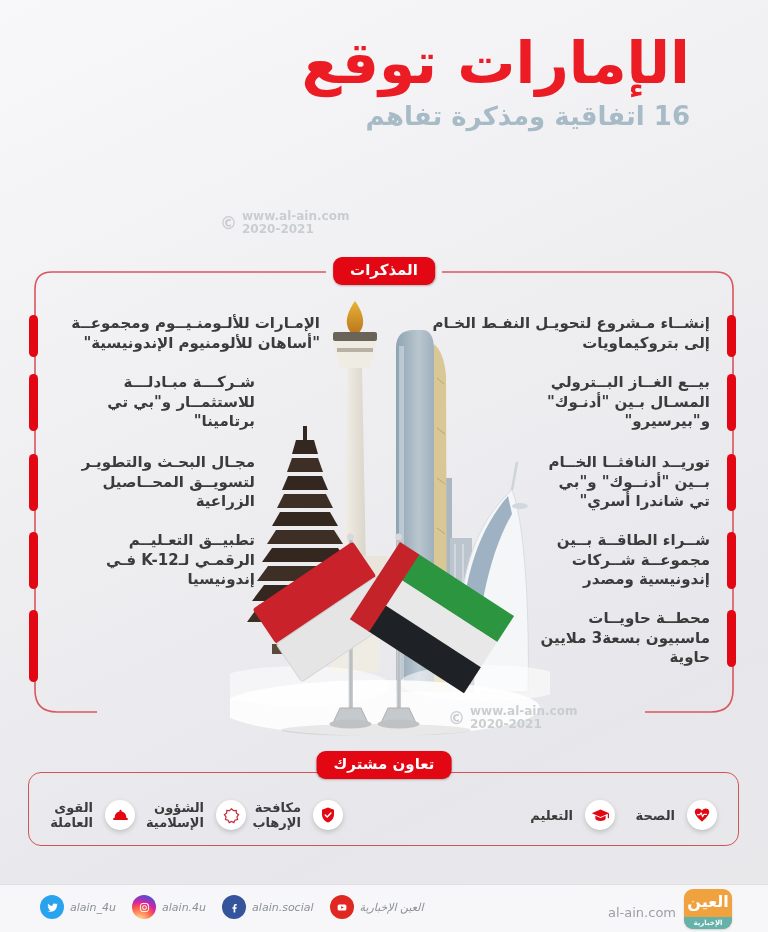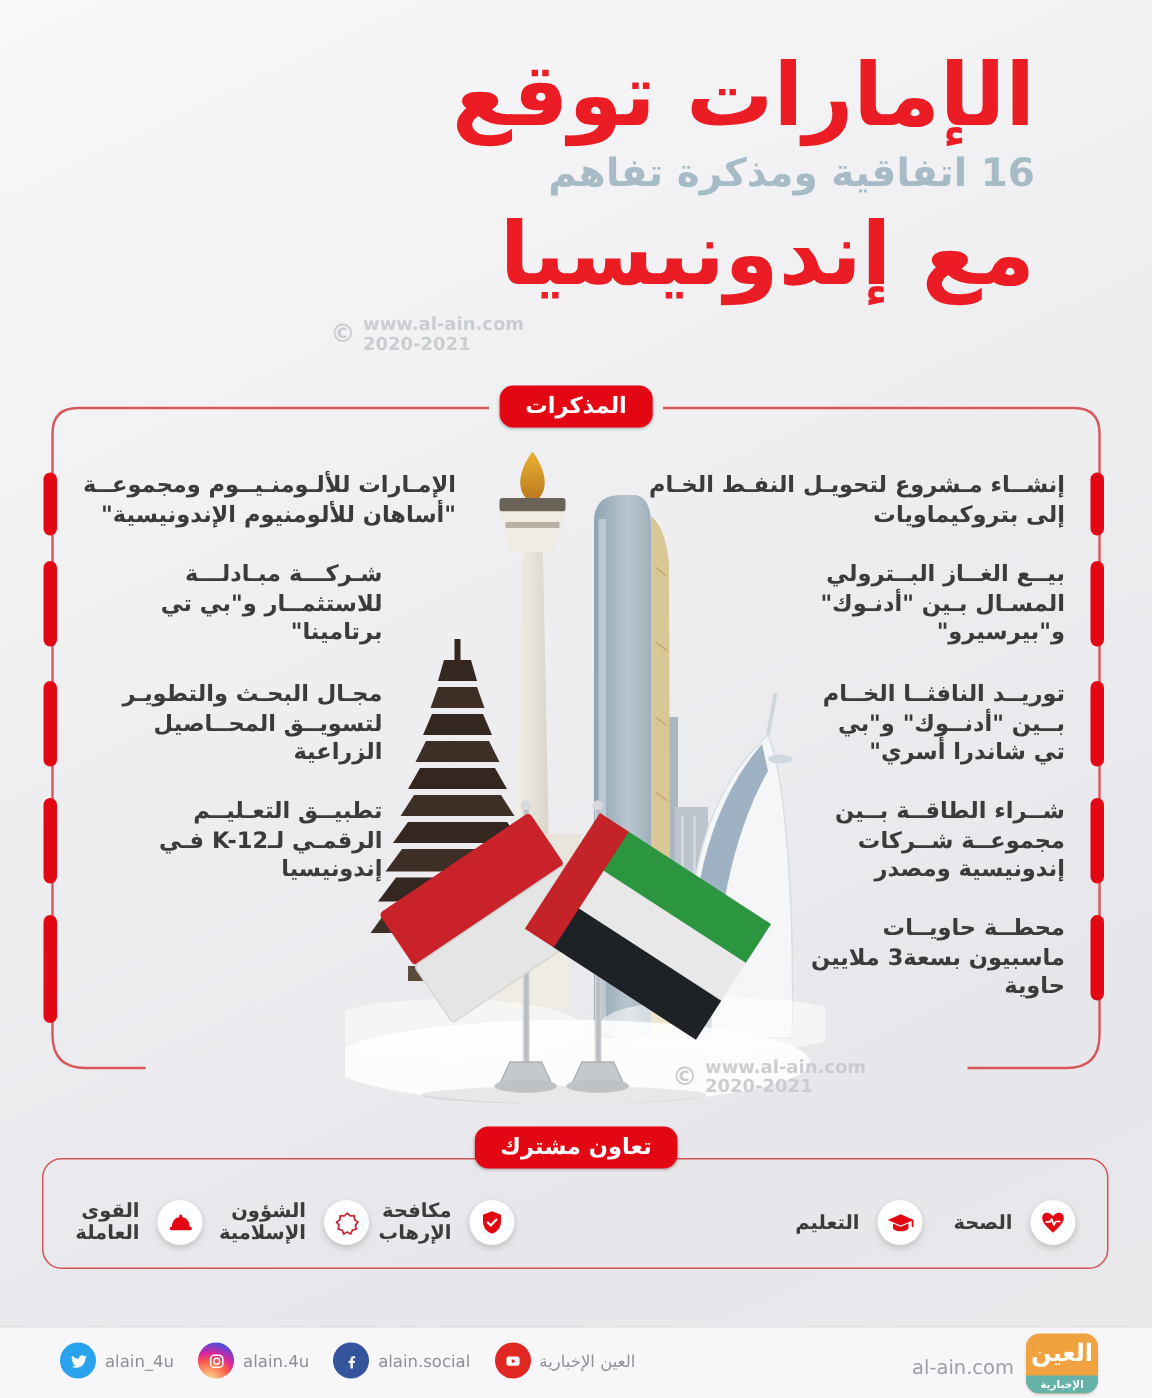--- a/index.html
+++ b/index.html
@@ -20,36 +20,36 @@
     box-shadow:0 1px 2px rgba(0,0,0,.25);z-index:6;white-space:nowrap;}
   
   .lines-layer{position:absolute;inset:0;pointer-events:none;z-index:1;}
   .capsule{position:absolute;width:9px;border-radius:5px;background:#e30613;z-index:3;}
   
   .memo{position:absolute;direction:rtl;text-align:right;white-space:pre-line;
     font-size:15px;line-height:19.5px;font-weight:bold;color:#3b3b3b;z-index:4;}
   .memo.r{right:58px;width:230px;}
   .memo.r0{width:290px;}
   .memo.l{right:513px;width:215px;}
-  .memo.l0{right:464px;width:290px;}
+  .memo.l0{right:448px;width:290px;}
   
   .collage{position:absolute;left:230px;top:288px;z-index:2;}
   
   .coop-box{position:absolute;left:28px;top:772px;width:709px;height:72px;
     border:1.5px solid #d4525a;border-radius:13px;z-index:2;}
   .coop-item{position:absolute;top:789px;height:52px;display:flex;align-items:center;
     flex-direction:row;direction:rtl;gap:12px;z-index:5;}
   .coop-circle{width:30px;height:30px;border-radius:50%;background:#fff;flex:0 0 auto;
     box-shadow:0 2px 5px rgba(0,0,0,.18);display:flex;align-items:center;justify-content:center;}
   .coop-label{font-size:13px;line-height:15px;font-weight:bold;color:#3b3b3b;
     white-space:pre-line;text-align:right;}
   
   .footer{position:absolute;left:0;top:884px;width:768px;height:48px;background:#f7f7f9;
     border-top:1px solid #dfdfe2;z-index:5;}
-  .social-row{position:absolute;left:40px;top:10px;display:flex;direction:ltr;gap:16px;align-items:center;}
+  .social-row{position:absolute;left:40px;top:10px;display:flex;direction:ltr;gap:16px;align-items:center;font-style:italic;}
   .social{display:flex;align-items:center;gap:6px;}
   .sc{width:24px;height:24px;border-radius:50%;display:flex;align-items:center;justify-content:center;flex:0 0 auto;}
   .sc.tw{background:#2aa3ef;} .sc.fb{background:#34549c;} .sc.yt{background:#e02722;}
   .sc.ig{background:radial-gradient(circle at 30% 110%,#fdf497 0%,#fd5949 45%,#d6249f 62%,#285AEB 92%);}
   .handle{font-size:11px;color:#8b9196;}
   .site-link{position:absolute;right:92px;top:20px;font-size:13px;color:#9aa0a5;}
   .logo{position:absolute;right:36px;top:4px;width:48px;height:40px;background:#f0a23f;
     border-radius:9px;overflow:hidden;box-shadow:0 1px 2px rgba(0,0,0,.15);}
   .logo .ar{position:absolute;top:1px;left:0;right:0;text-align:center;color:#fff;
     font-size:16px;font-weight:bold;direction:rtl;line-height:24px;}
@@ -57,21 +57,20 @@
     color:#fff;font-size:7px;text-align:center;line-height:12px;direction:rtl;font-weight:bold;}
 </style>
 </head>
 <body>
 
 <div class="canvas">
 
   <div class="title-block">
     <div class="title-main">الإمارات توقع</div>
     <div class="title-sub">16 اتفاقية ومذكرة تفاهم</div>
-    <div class="title-main">مع إندونيسيا</div>
   </div>
 
   <div class="wm" style="left:220px;top:210px;">
     <span class="sym">©</span>
     <span><span>www.al-ain.com</span><br><span>2020-2021</span></span>
   </div>
 
   <svg class="lines-layer" width="768" height="932" viewBox="0 0 768 932">
     <path d="M442 272 L716 272 Q733 272 733 289 L733 690 Q733 712 711 712 L645 712" fill="none" stroke="#d8575d" stroke-width="1.6"></path>
     <path d="M326 272 L52 272 Q35 272 35 289 L35 690 Q35 712 57 712 L97 712" fill="none" stroke="#d8575d" stroke-width="1.6"></path>

